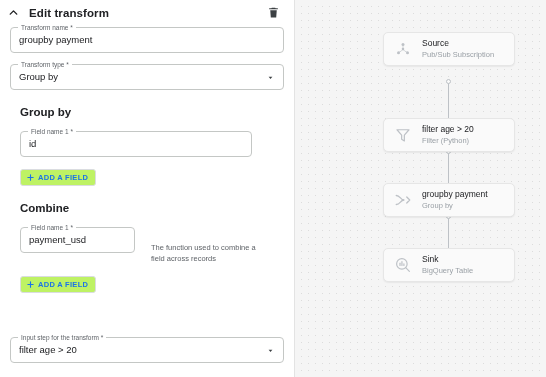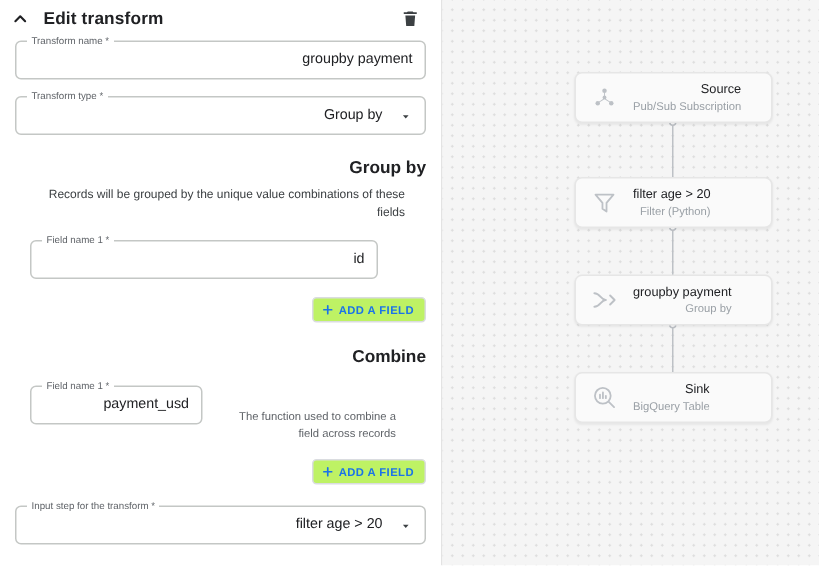--- a/index.html
+++ b/index.html
@@ -2,21 +2,21 @@
 <html><head>
 <meta charset="utf-8">
 <style>
   * { box-sizing: border-box; margin: 0; padding: 0; }
   html, body {
     width: 546px; height: 377px;
     font-family: "Liberation Sans", sans-serif;
     background: #ffffff;
     overflow: hidden;
   }
-  #app { position: relative; width: 546px; height: 377px; display: flex; text-align: right; }
+  #app { position: relative; width: 546px; height: 377px; display: flex; }
 
   
   #left-panel {
     width: 295px; height: 377px;
     background: #ffffff;
     border-right: 1px solid #e3e3e3;
     position: relative;
     overflow: hidden;
   }
 
@@ -206,21 +206,20 @@
       <span class="mvalue">Group by</span>
       <span class="caret-icon">
         <svg width="9" height="9" viewBox="0 0 24 24" fill="currentColor">
             <path d="M7 10l5 6 5-6z"></path>
           </svg>
       </span>
     </div>
 
     <div class="section">
       <div class="section-title">Group by</div>
-      <div class="section-desc">Records will be grouped by the unique value combinations of these fields</div>
 
       <div class="mfield sub-field">
         <span class="mlabel">Field name 1 *</span>
         <span class="mvalue">id</span>
       </div>
 
       <div class="add-field-btn">
         <span class="plus-icon">
           <svg width="9" height="9" viewBox="0 0 24 24" fill="none" stroke="currentColor" stroke-width="3" stroke-linecap="round">
               <line x1="12" y1="5" x2="12" y2="19"></line>
@@ -278,21 +277,21 @@
     <div class="port" style="top:119px;"></div>
 
     <div class="connector" style="top:152px;height:35px;"></div>
     <div class="port" style="top:149px;"></div>
     <div class="port" style="top:184px;"></div>
 
     <div class="connector" style="top:217px;height:35px;"></div>
     <div class="port" style="top:214px;"></div>
     <div class="port" style="top:249px;"></div>
 
-    <div class="graph-node" style="top:48px;">
+    <div class="graph-node" style="top:32px;">
       <span class="node-icon">
         <svg width="18" height="18" viewBox="0 0 24 24" fill="currentColor">
           <circle cx="12" cy="6" r="2"></circle>
             <circle cx="6" cy="17" r="2"></circle>
             <circle cx="18" cy="17" r="2"></circle>
             <circle cx="12" cy="12" r="1.7"></circle>
           <path d="M11.6 7.6h.8v3h-.8zM11 13.2l.6.5-4 2.6-.6-.6zM13 13.2l-.6.5 4 2.6.6-.6z"></path>
         </svg>
       </span>
       <span class="node-text">

